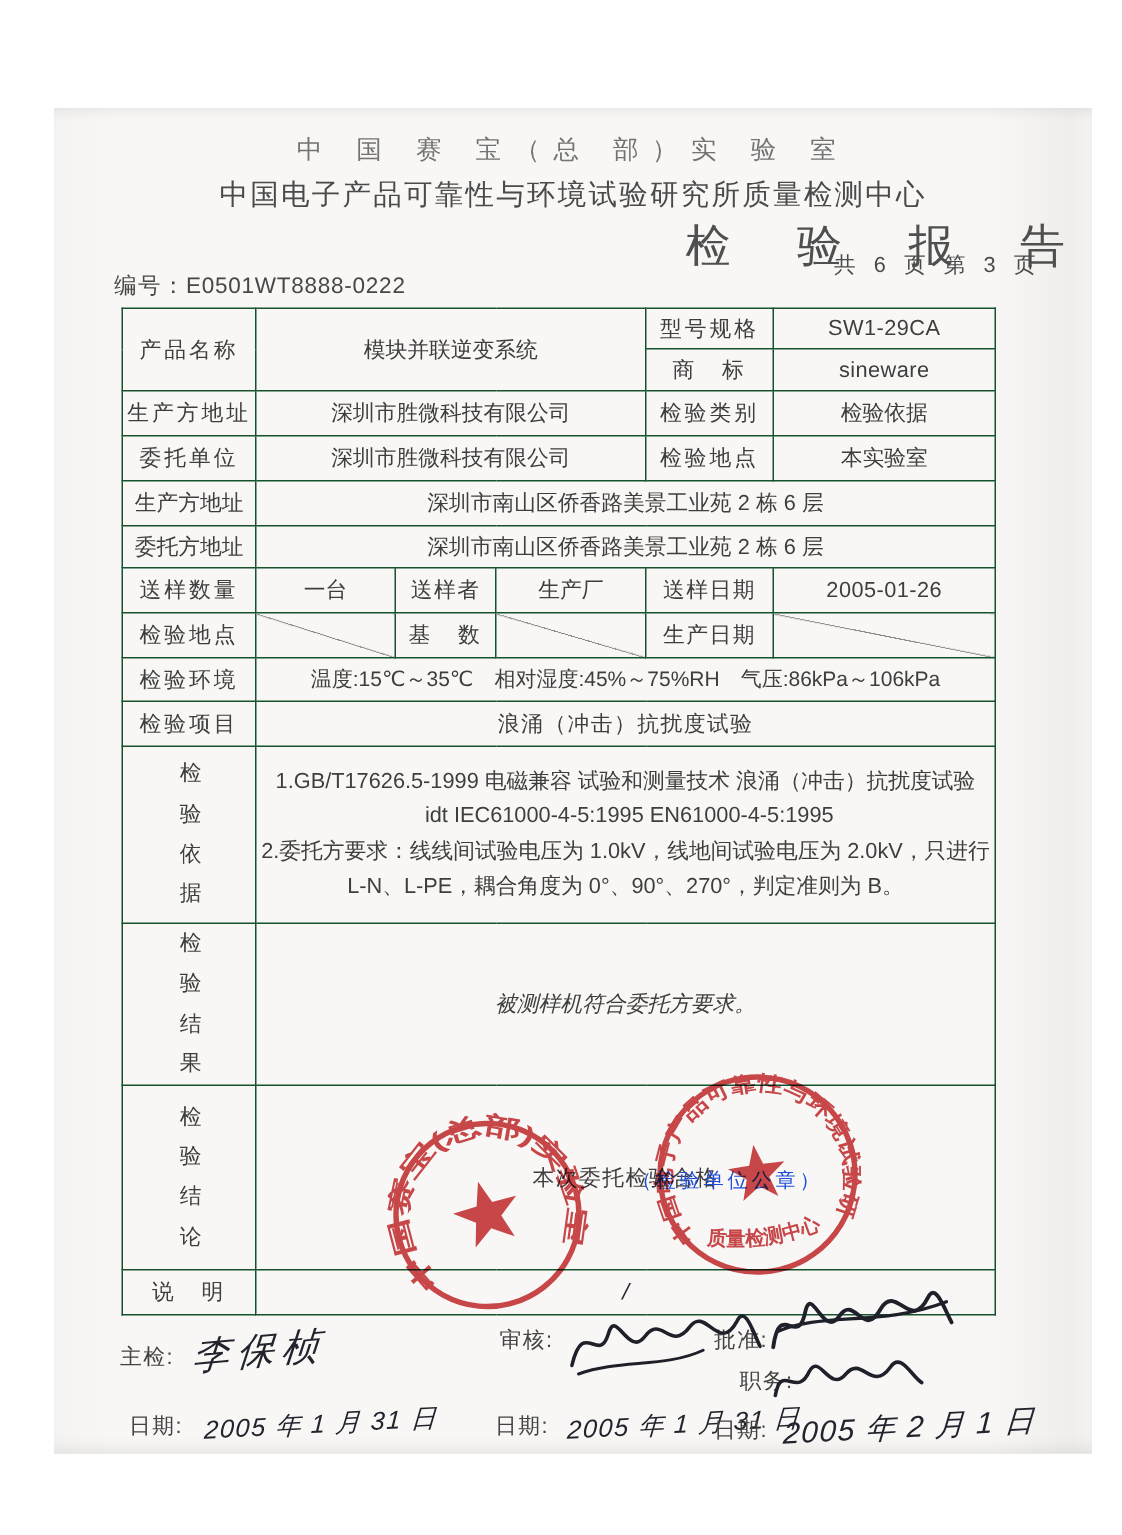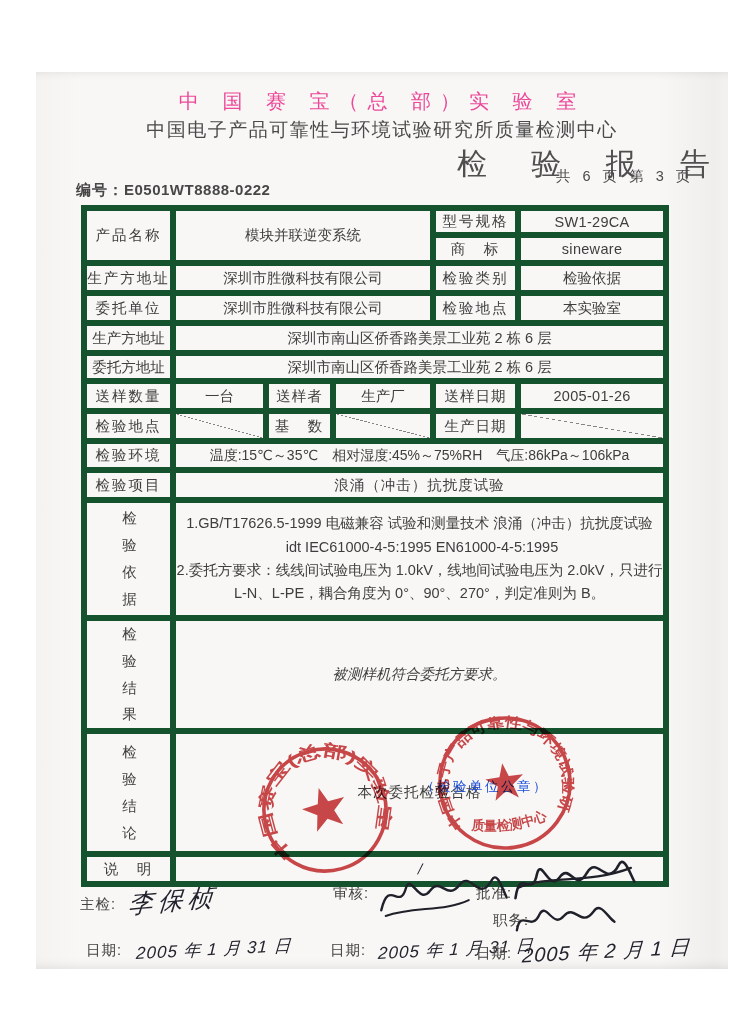--- a/index.html
+++ b/index.html
@@ -3,30 +3,30 @@
 <meta charset="utf-8">
 <style>
   html,body{margin:0;padding:0;background:#ffffff;}
   body{width:748px;height:1023px;position:relative;overflow:hidden;
        font-family:"Liberation Sans","DejaVu Sans",sans-serif;color:#3f3f3f;}
   .paper{position:absolute;left:36px;top:72px;width:692px;height:897px;
          background:linear-gradient(90deg,#f4f3f1 0%,#f8f7f5 6%,#f8f7f5 90%,#efeeec 98%,#f3f2f0 100%);
          box-shadow:inset 0 8px 10px -8px rgba(0,0,0,.10), inset 0 -10px 12px -9px rgba(0,0,0,.10);}
   .abs{position:absolute;}
   .center{width:692px;left:36px;text-align:center;}
-  .h1{top:88px;font-size:20px;letter-spacing:9px;color:#ec4899;}
+  .h1{top:88px;font-size:17px;letter-spacing:9px;color:#737373;}
   .h2{top:117px;font-size:19px;letter-spacing:1.5px;color:#4a4a4a;}
   .h3{top:144px;font-size:30px;letter-spacing:18px;color:#4f4f4f;text-align:right;}
-  .report-no{left:76px;top:181px;font-size:15px;letter-spacing:1px;color:#474747;font-weight:bold;}
+  .report-no{left:76px;top:181px;font-size:15px;letter-spacing:1px;color:#474747;}
   .report-no .lat{letter-spacing:.5px;}
   .page-info{left:556px;top:167px;font-size:14.5px;letter-spacing:4px;color:#4a4a4a;}
 
   table.main{position:absolute;left:81px;top:205px;border-collapse:collapse;table-layout:fixed;
              width:582px;z-index:2;}
-  table.main td{border:6px solid #14532d;font-size:14.5px;text-align:center;vertical-align:middle;
+  table.main td{border:1px solid #14532d;font-size:14.5px;text-align:center;vertical-align:middle;
                 padding:0;color:#3e3e3e;overflow:hidden;margin-left:12px;}
   td.lab{letter-spacing:2px;}
   .lat{font-family:"Liberation Sans","DejaVu Sans",sans-serif;letter-spacing:.3px;}
   td.vcell{vertical-align:middle;}
   .vlab{width:1.15em;margin:0 auto;word-break:break-all;line-height:1.85;letter-spacing:0;
         font-size:14.5px;text-align:right;}
   td.diag{background-image:linear-gradient(to top right,transparent 49.4%,#858585 49.4%,#858585 50.6%,transparent 50.6%);}
   .basis{padding:8px 10px 6px 12px;text-align:left;font-size:14.2px;line-height:1.62;}
   .basis .indent{padding-left:5px;}
   .resultcell{vertical-align:top;text-align:left;padding:26px 10px 0 32px;font-style:italic;}

